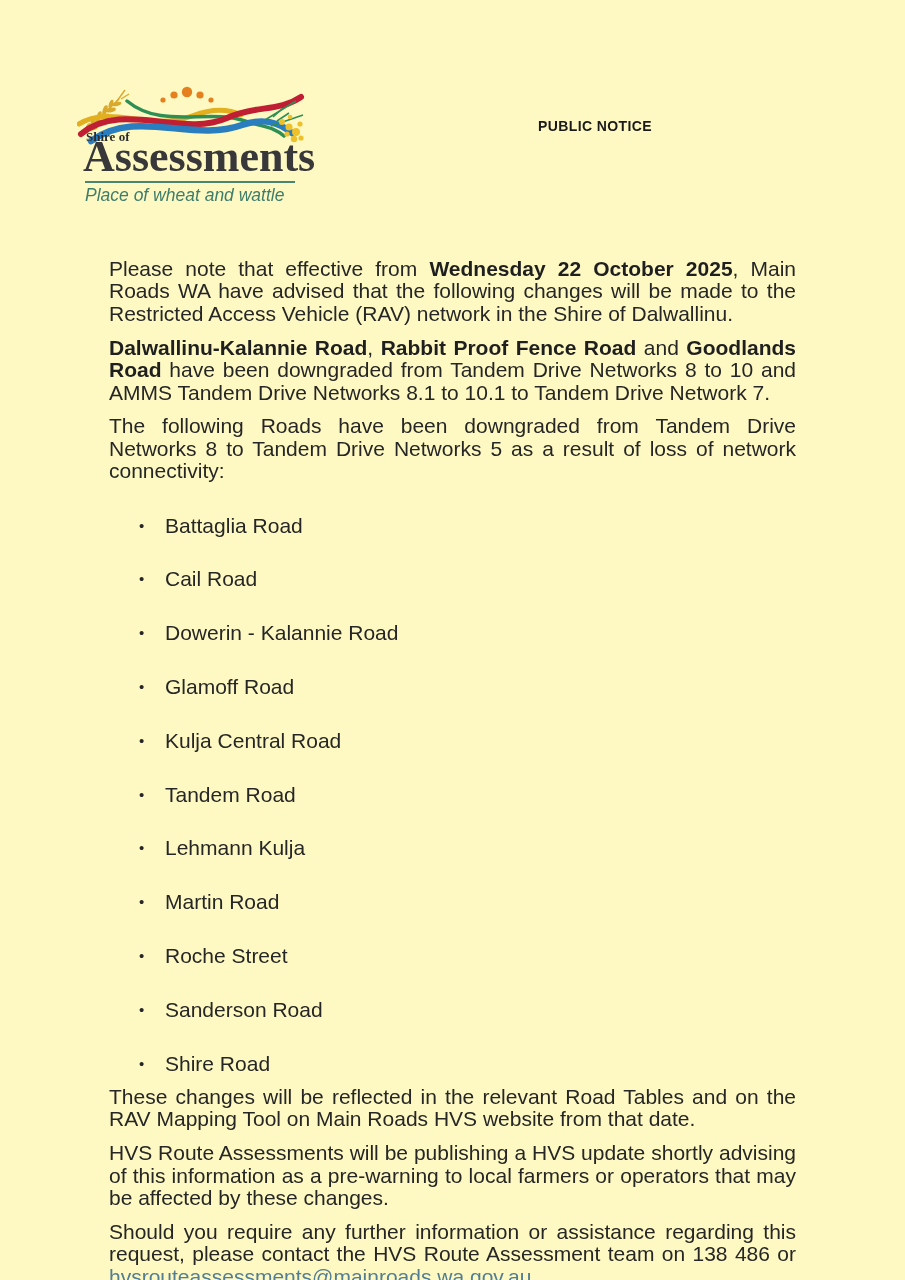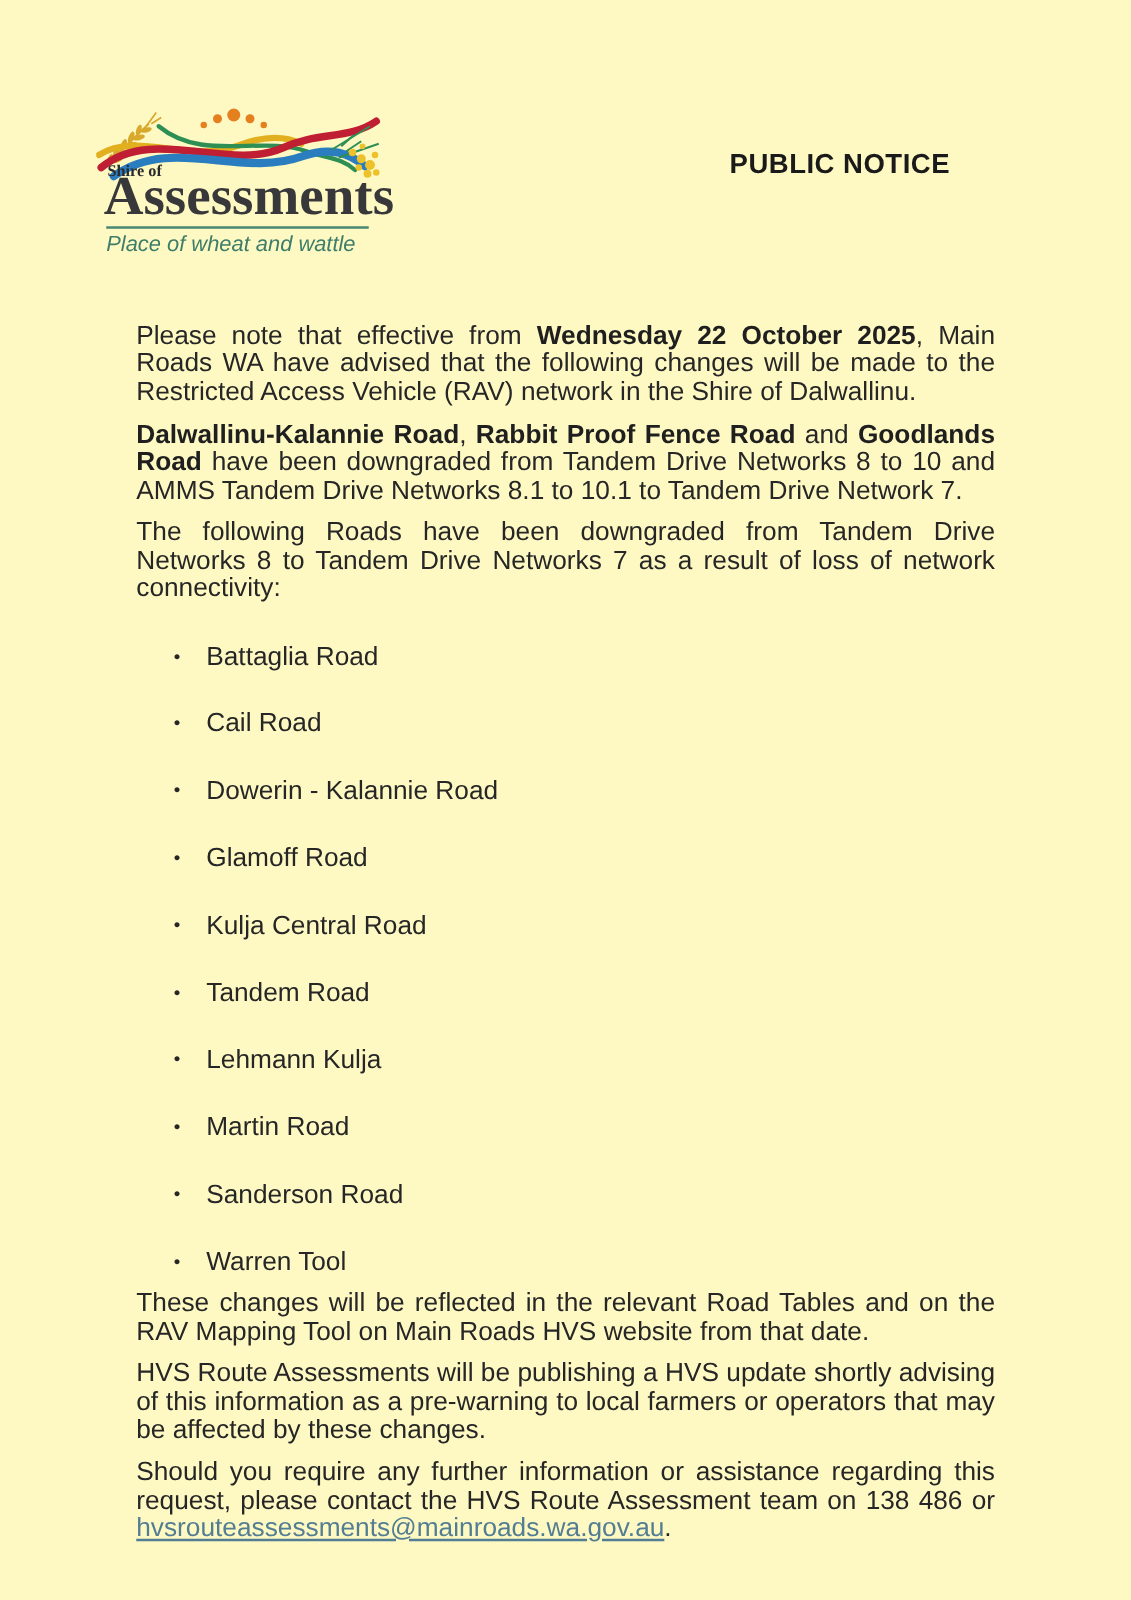--- a/index.html
+++ b/index.html
@@ -23,22 +23,22 @@
     color:#38383a; line-height:1; letter-spacing:0px; text-align:center; white-space:nowrap;
   }
   .logo-rule { position:absolute; left:8px; top:95px; width:210px; height:2px; background:#4a8573; }
   .logo-tagline {
     position:absolute; left:8px; top:99px; width:210px; text-align:left;
     font-style:italic; font-size:17.5px; color:#3e7d6a; font-weight:500;
   }
 
   
   .notice-title {
-    position:absolute; left:430px; top:118px; width:330px; text-align:right;
-    font-size:22px; font-weight:600; letter-spacing:0.4px; color:#1a1a1a; white-space:nowrap;
+    position:absolute; left:430px; top:118px; width:330px; text-align:center;
+    font-size:14px; font-weight:600; letter-spacing:0.4px; color:#1a1a1a; white-space:nowrap;
   }
 
   
   .content {
     position:absolute; left:109px; top:258px; width:687px;
     font-size:21px; line-height:22.4px; text-align:justify; color:#262626;
   }
   .content p { margin:0 0 11.5px 0; }
   .content strong { font-weight:700; color:#1f1f1f; }
   ul.road-list { list-style:none; margin:0 0 11.5px 0; }
@@ -115,33 +115,34 @@
   </div>
 
   <h1 class="notice-title">PUBLIC NOTICE</h1>
 
   <main class="content">
 
     <p><span>Please note that effective from </span><strong>Wednesday 22 October 2025</strong><span>, Main Roads WA have advised that the following changes will be made to the Restricted Access Vehicle (RAV) network in the Shire of Dalwallinu.</span></p>
 
     <p><strong>Dalwallinu-Kalannie Road</strong><span>, </span><strong>Rabbit Proof Fence Road</strong><span> and </span><strong>Goodlands Road</strong><span> have been downgraded from Tandem Drive Networks 8 to 10 and AMMS Tandem Drive Networks 8.1 to 10.1 to Tandem Drive Network 7.</span></p>
 
-    <p>The following Roads have been downgraded from Tandem Drive Networks 8 to Tandem Drive Networks 7 as a result of loss of network connectivity:</p>
+    <p>The following Roads have been downgraded from Tandem Drive Networks 8 to Tandem Drive Networks 5 as a result of loss of network connectivity:</p>
 
     <ul class="road-list">
       <li>Battaglia Road</li>
       <li>Cail Road</li>
       <li>Dowerin - Kalannie Road</li>
       <li>Glamoff Road</li>
       <li>Kulja Central Road</li>
       <li>Tandem Road</li>
       <li>Lehmann Kulja</li>
       <li>Martin Road</li>
+      <li>Roche Street</li>
       <li>Sanderson Road</li>
-      <li>Warren Tool</li>
+      <li>Shire Road</li>
     </ul>
 
     <p>These changes will be reflected in the relevant Road Tables and on the RAV Mapping Tool on Main Roads HVS website from that date.</p>
 
     <p>HVS Route Assessments will be publishing a HVS update shortly advising of this information as a pre-warning to local farmers or operators that may be affected by these changes.</p>
 
     <p><span>Should you require any further information or assistance regarding this request, please contact the HVS Route Assessment team on 138 486 or </span><a class="email-link" href="#">hvsrouteassessments@mainroads.wa.gov.au</a><span>.</span></p>
 
     <div class="signature">
       <div class="sig-name">Jean Knight</div>

